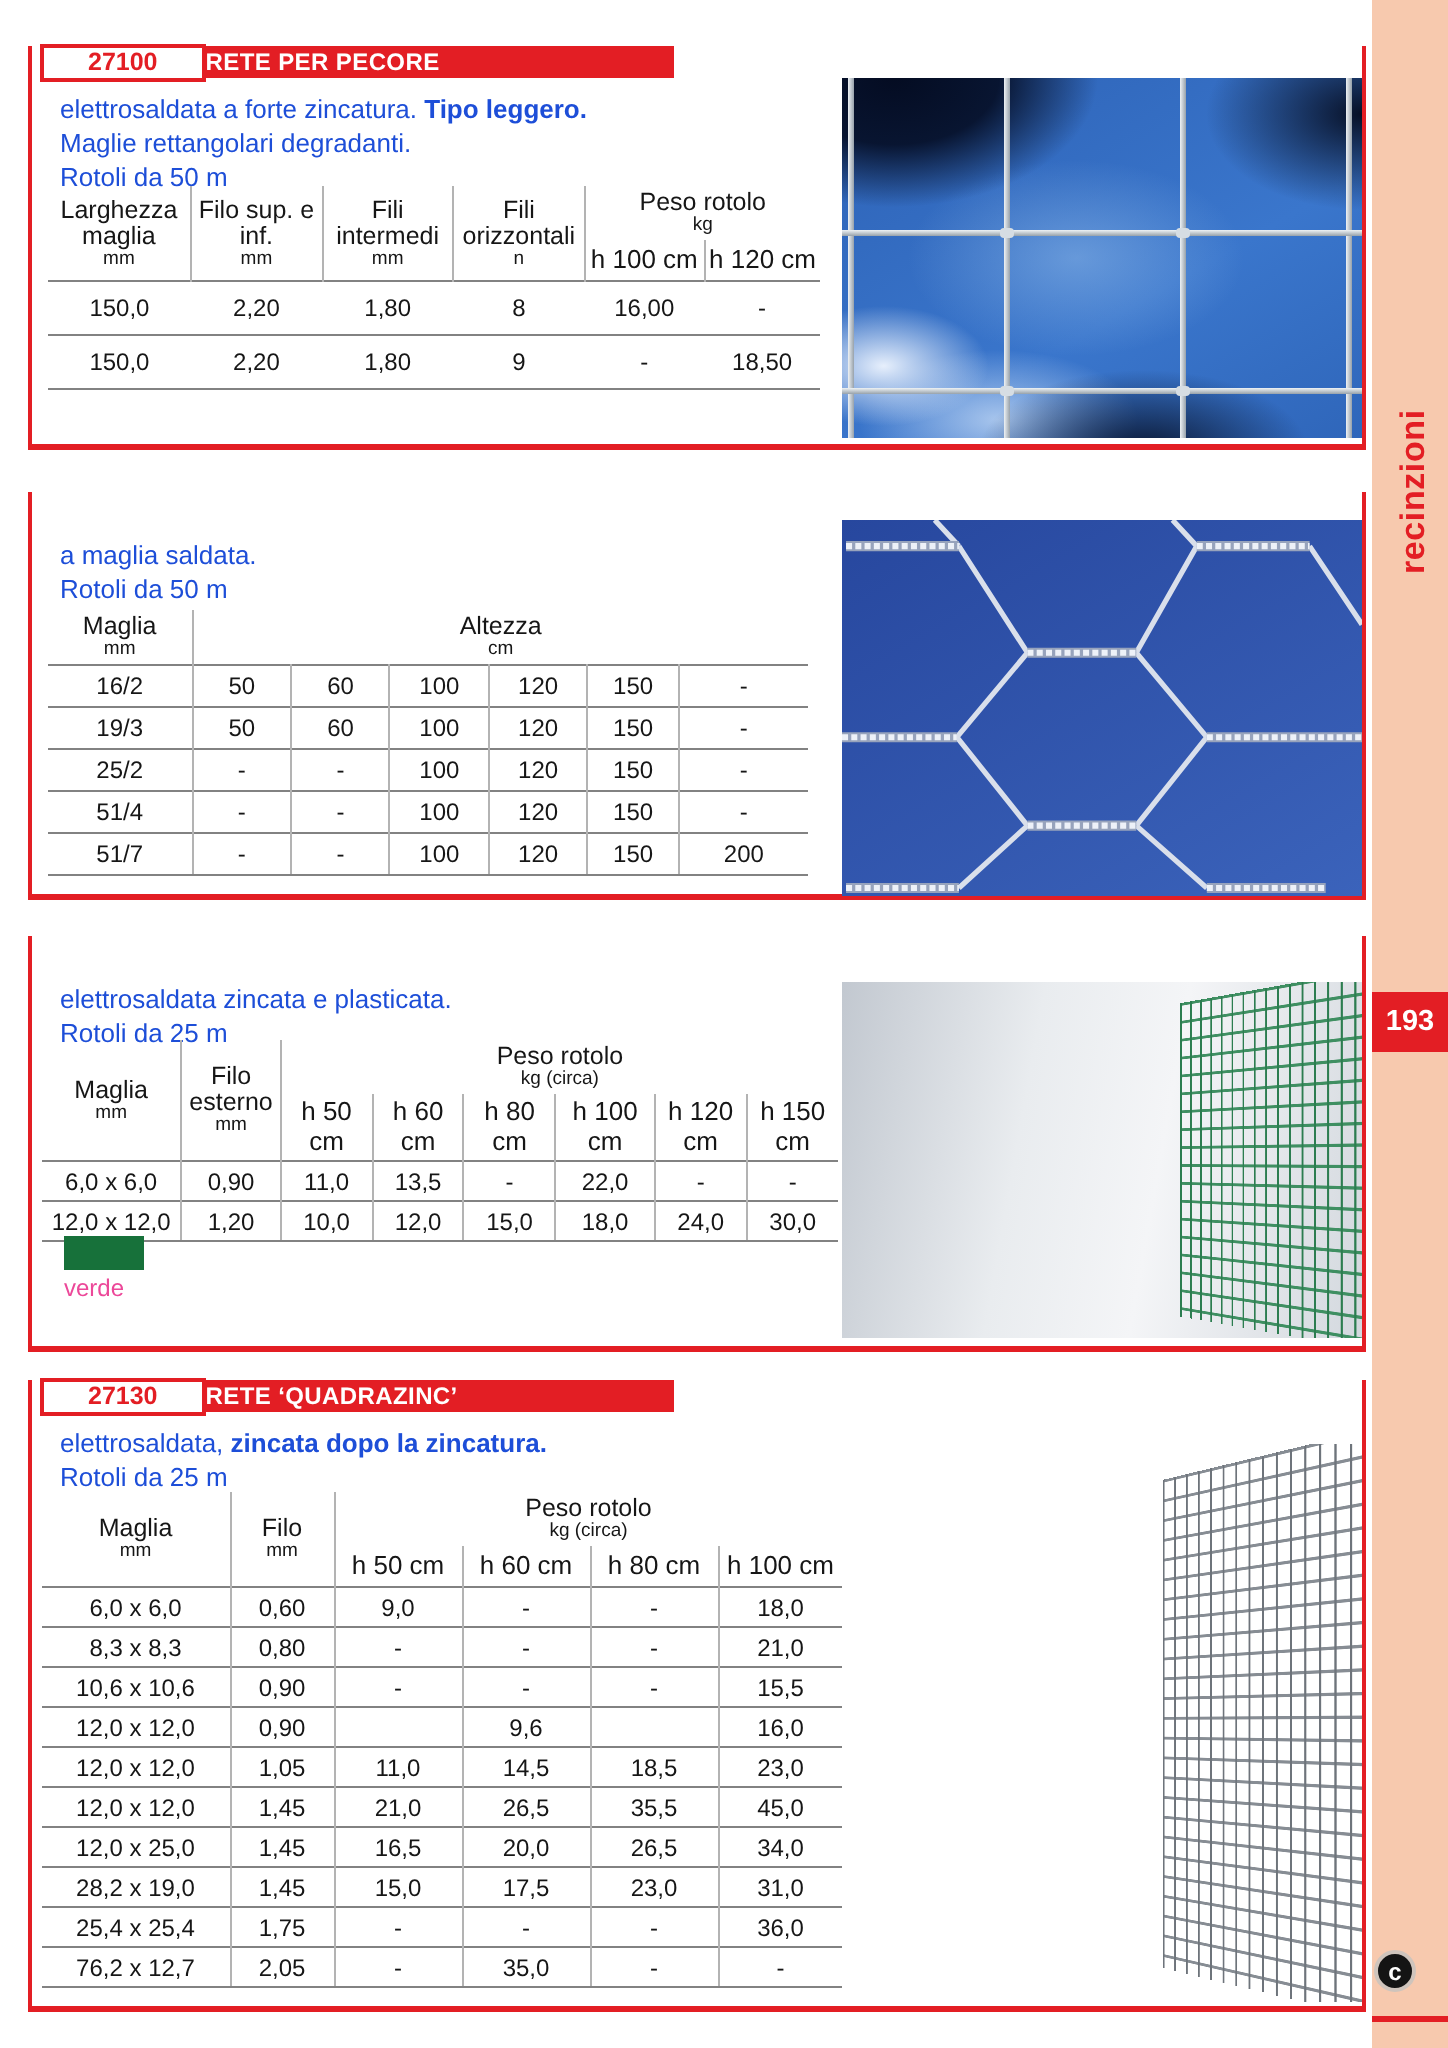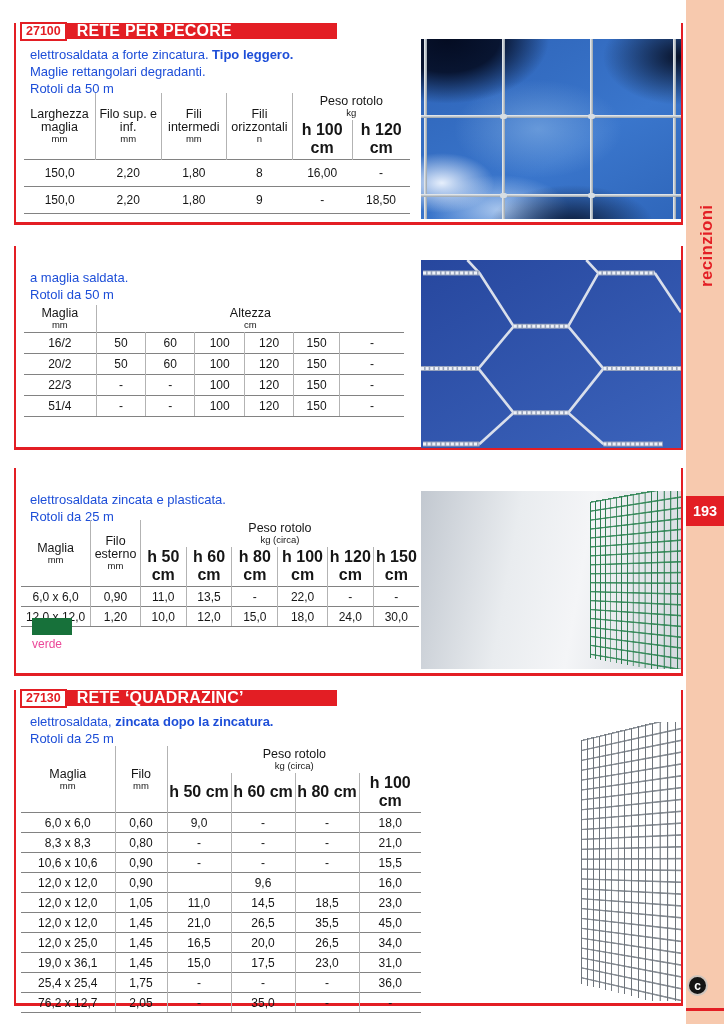--- a/index.html
+++ b/index.html
@@ -11,32 +11,32 @@
   .sec{position:absolute;left:14px;width:669px;background:#fff;box-sizing:border-box;
        border-left:2px solid var(--red);border-right:2px solid var(--red);border-bottom:3px solid var(--red);}
   .s1{top:23px;height:202px}
   .s2{top:246px;height:204px}
   .s3{top:468px;height:208px}
   .s4{top:690px;height:316px}
 
   .bar{position:absolute;left:4px;top:0;width:317px;height:16px;background:var(--red);
        display:flex;align-items:center;}
   .code{height:15px;line-height:15px;background:#fff;border:2px solid var(--red);color:var(--red);
-        font-weight:700;font-size:12.5px;padding:0 4px;white-space:nowrap;}
-  .btitle{color:#fff;font-weight:700;font-size:16px;margin-left:10px;letter-spacing:.2px;white-space:nowrap;}
+        font-weight:700;font-size:12.5px;padding:0 22px;white-space:nowrap;}
+  .btitle{color:#fff;font-weight:700;font-size:12px;margin-left:0;letter-spacing:.2px;white-space:nowrap;}
 
   .desc{position:absolute;top:23px;left:14px;font-size:13px;line-height:17px;color:#1d4ed8;}
   .desc b{font-weight:700;}
 
   
   .spec{position:absolute;border-collapse:collapse;table-layout:fixed;color:#161616;}
   .spec th{font-weight:400;text-align:center;vertical-align:middle;padding:2px 1px;}
   .spec .mh,.spec .gh{font-size:12.5px;line-height:13px;text-align:center;}
   .unit{font-size:9.5px;line-height:10px;font-weight:400;}
-  .spec .sh{font-size:16px;height:17px;padding:1px 0 2px;font-weight:bold;}
+  .spec .sh{font-size:13px;height:17px;padding:1px 0 2px;}
   .spec td{text-align:center;font-size:12px;padding:0;}
   .spec th:not(:last-child),.spec td:not(:last-child){border-right:1px solid #b3b3b3;}
   .spec tbody td{border-top:1px solid #828282;}
   .spec tbody tr:last-child td{border-bottom:1px solid #828282;}
   .t1{top:70px;left:8px;width:386px}  .t1 td{height:26px}
   .t1 tbody td:not(:last-child){border-right:0;}
   .t2{top:59px;left:8px;width:380px}  .t2 td{height:20px}
   .t3{top:52px;left:5px;width:398px}  .t3 td{height:19px}
   .t4{top:56px;left:5px;width:400px}  .t4 td{height:19px}
 
@@ -179,45 +179,54 @@
           <tr>
             <td>16/2</td>
             <td>50</td>
             <td>60</td>
             <td>100</td>
             <td>120</td>
             <td>150</td>
             <td>-</td>
           </tr>
           <tr>
-            <td>20/2</td>
+            <td>19/3</td>
             <td>50</td>
             <td>60</td>
             <td>100</td>
             <td>120</td>
             <td>150</td>
             <td>-</td>
           </tr>
           <tr>
-            <td>22/3</td>
+            <td>25/2</td>
             <td>-</td>
             <td>-</td>
             <td>100</td>
             <td>120</td>
             <td>150</td>
             <td>-</td>
           </tr>
           <tr>
             <td>51/4</td>
             <td>-</td>
             <td>-</td>
             <td>100</td>
             <td>120</td>
             <td>150</td>
             <td>-</td>
+          </tr>
+          <tr>
+            <td>51/7</td>
+            <td>-</td>
+            <td>-</td>
+            <td>100</td>
+            <td>120</td>
+            <td>150</td>
+            <td>200</td>
           </tr>
         </tbody>
       </table>
     <div class="photo p2">
       <svg viewBox="0 0 258 187" preserveAspectRatio="none">
         <g fill="none" stroke="#d9dfeb" stroke-width="2.6">
           <path d="M58,13 L92,66 M146,66 L176,13 M57,108 L92,66 M146,66 L181,108
                    M57,108 L92,152 M146,152 L181,108 M92,152 L58,183 M146,152 L181,183
                    M232,13 L258,52 M58,13 L46,0 M176,13 L164,0"></path>
         </g>
@@ -374,21 +383,21 @@
           </tr>
           <tr>
             <td>12,0 x 25,0</td>
             <td>1,45</td>
             <td>16,5</td>
             <td>20,0</td>
             <td>26,5</td>
             <td>34,0</td>
           </tr>
           <tr>
-            <td>19,0 x 36,1</td>
+            <td>28,2 x 19,0</td>
             <td>1,45</td>
             <td>15,0</td>
             <td>17,5</td>
             <td>23,0</td>
             <td>31,0</td>
           </tr>
           <tr>
             <td>25,4 x 25,4</td>
             <td>1,75</td>
             <td>-</td>

